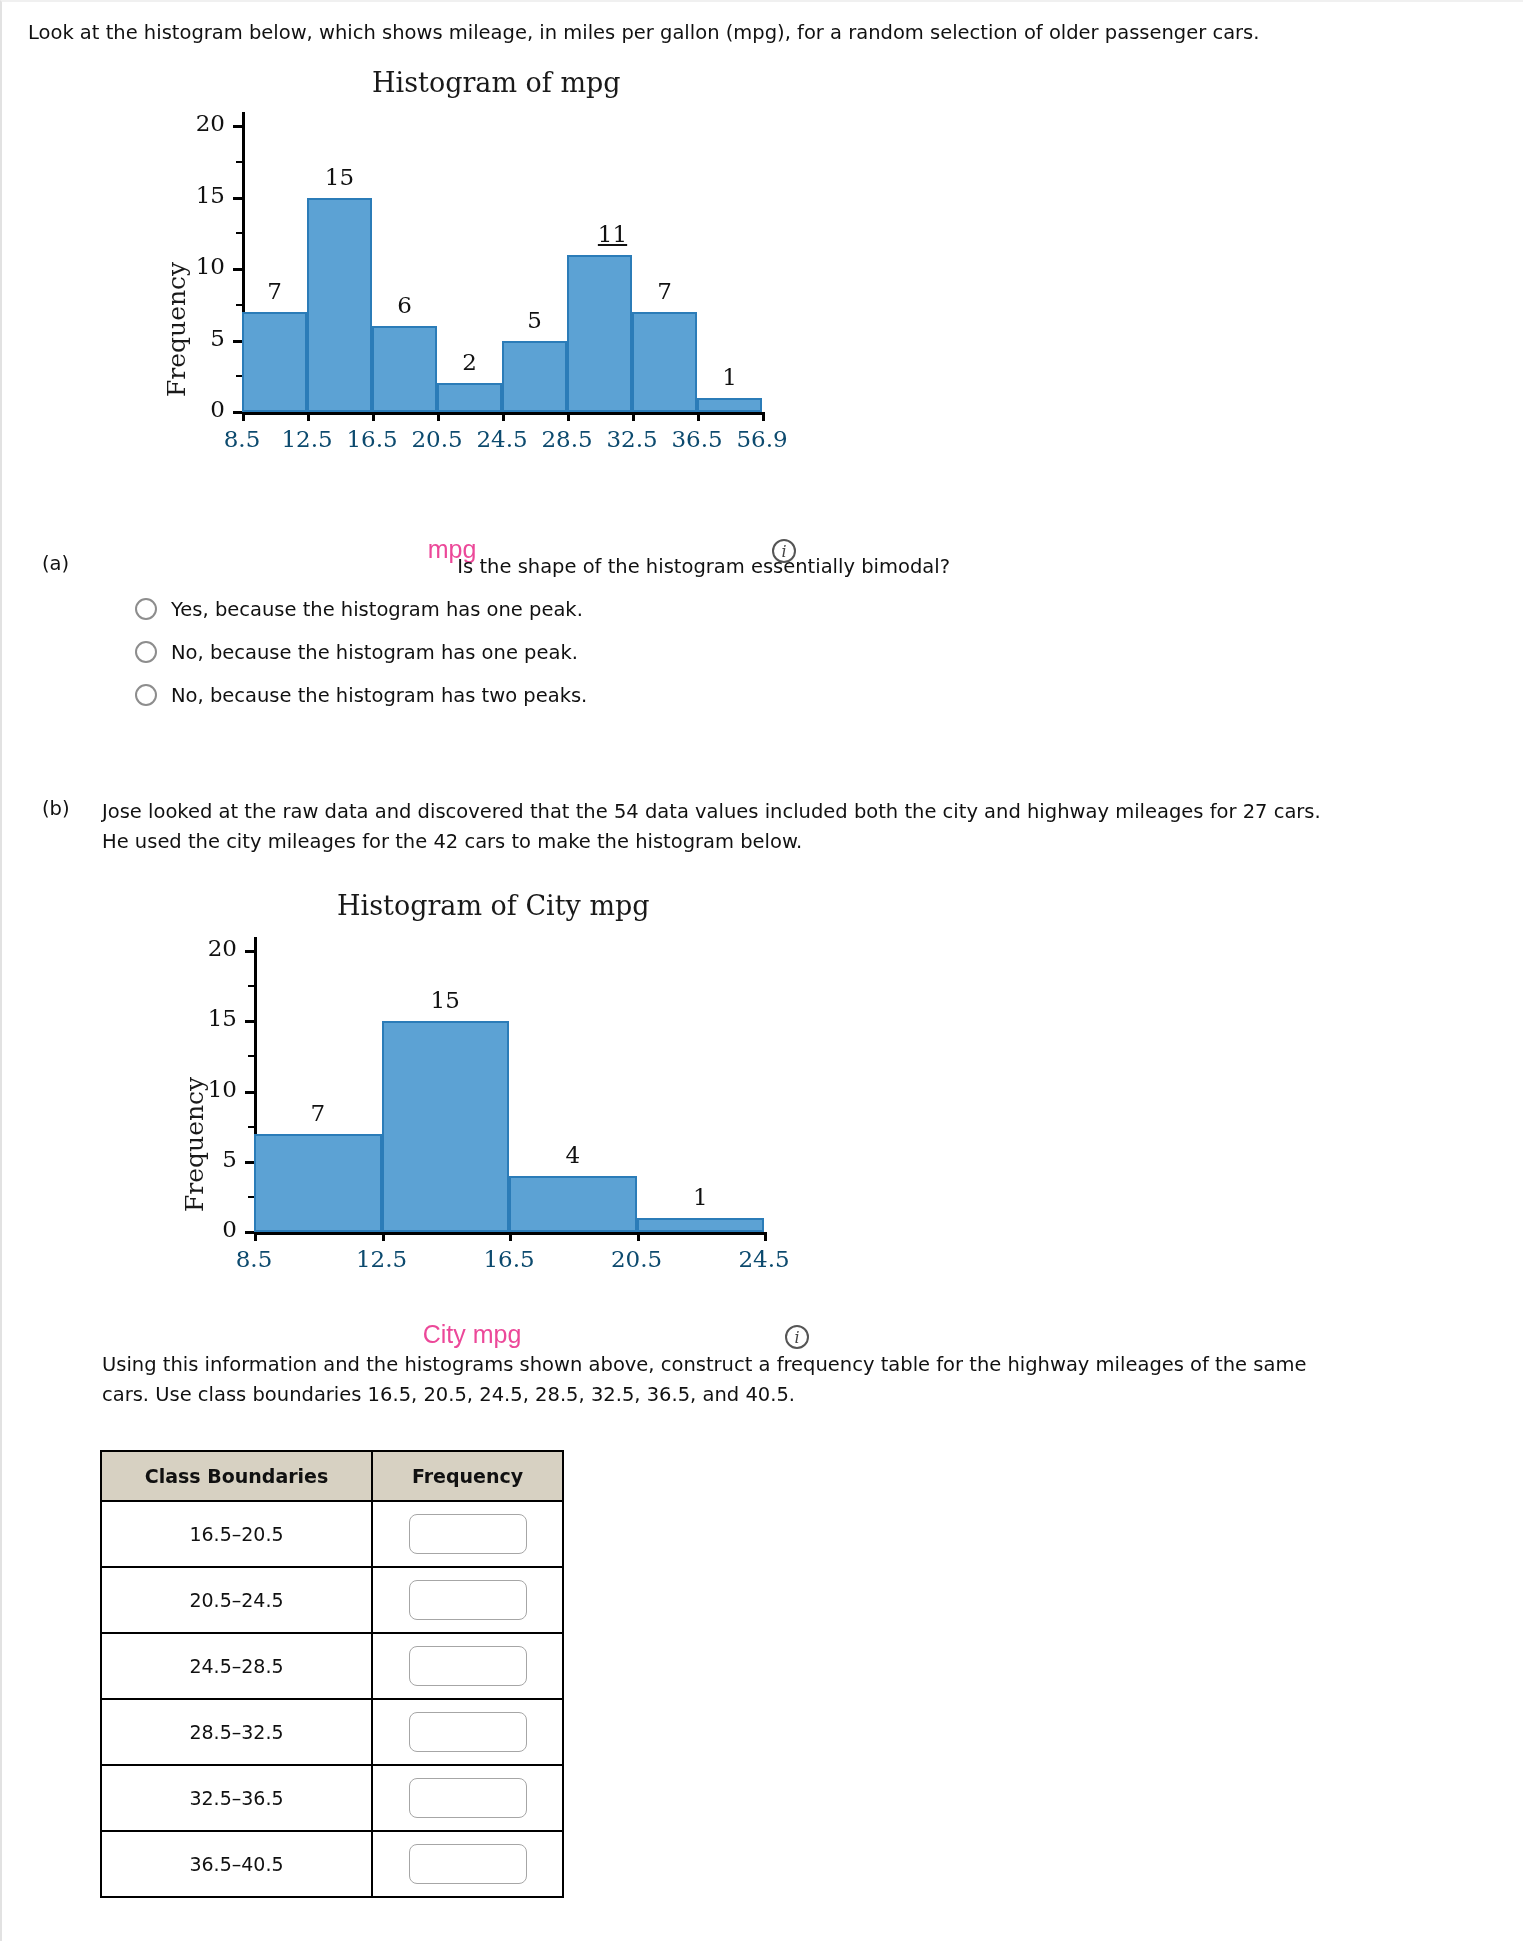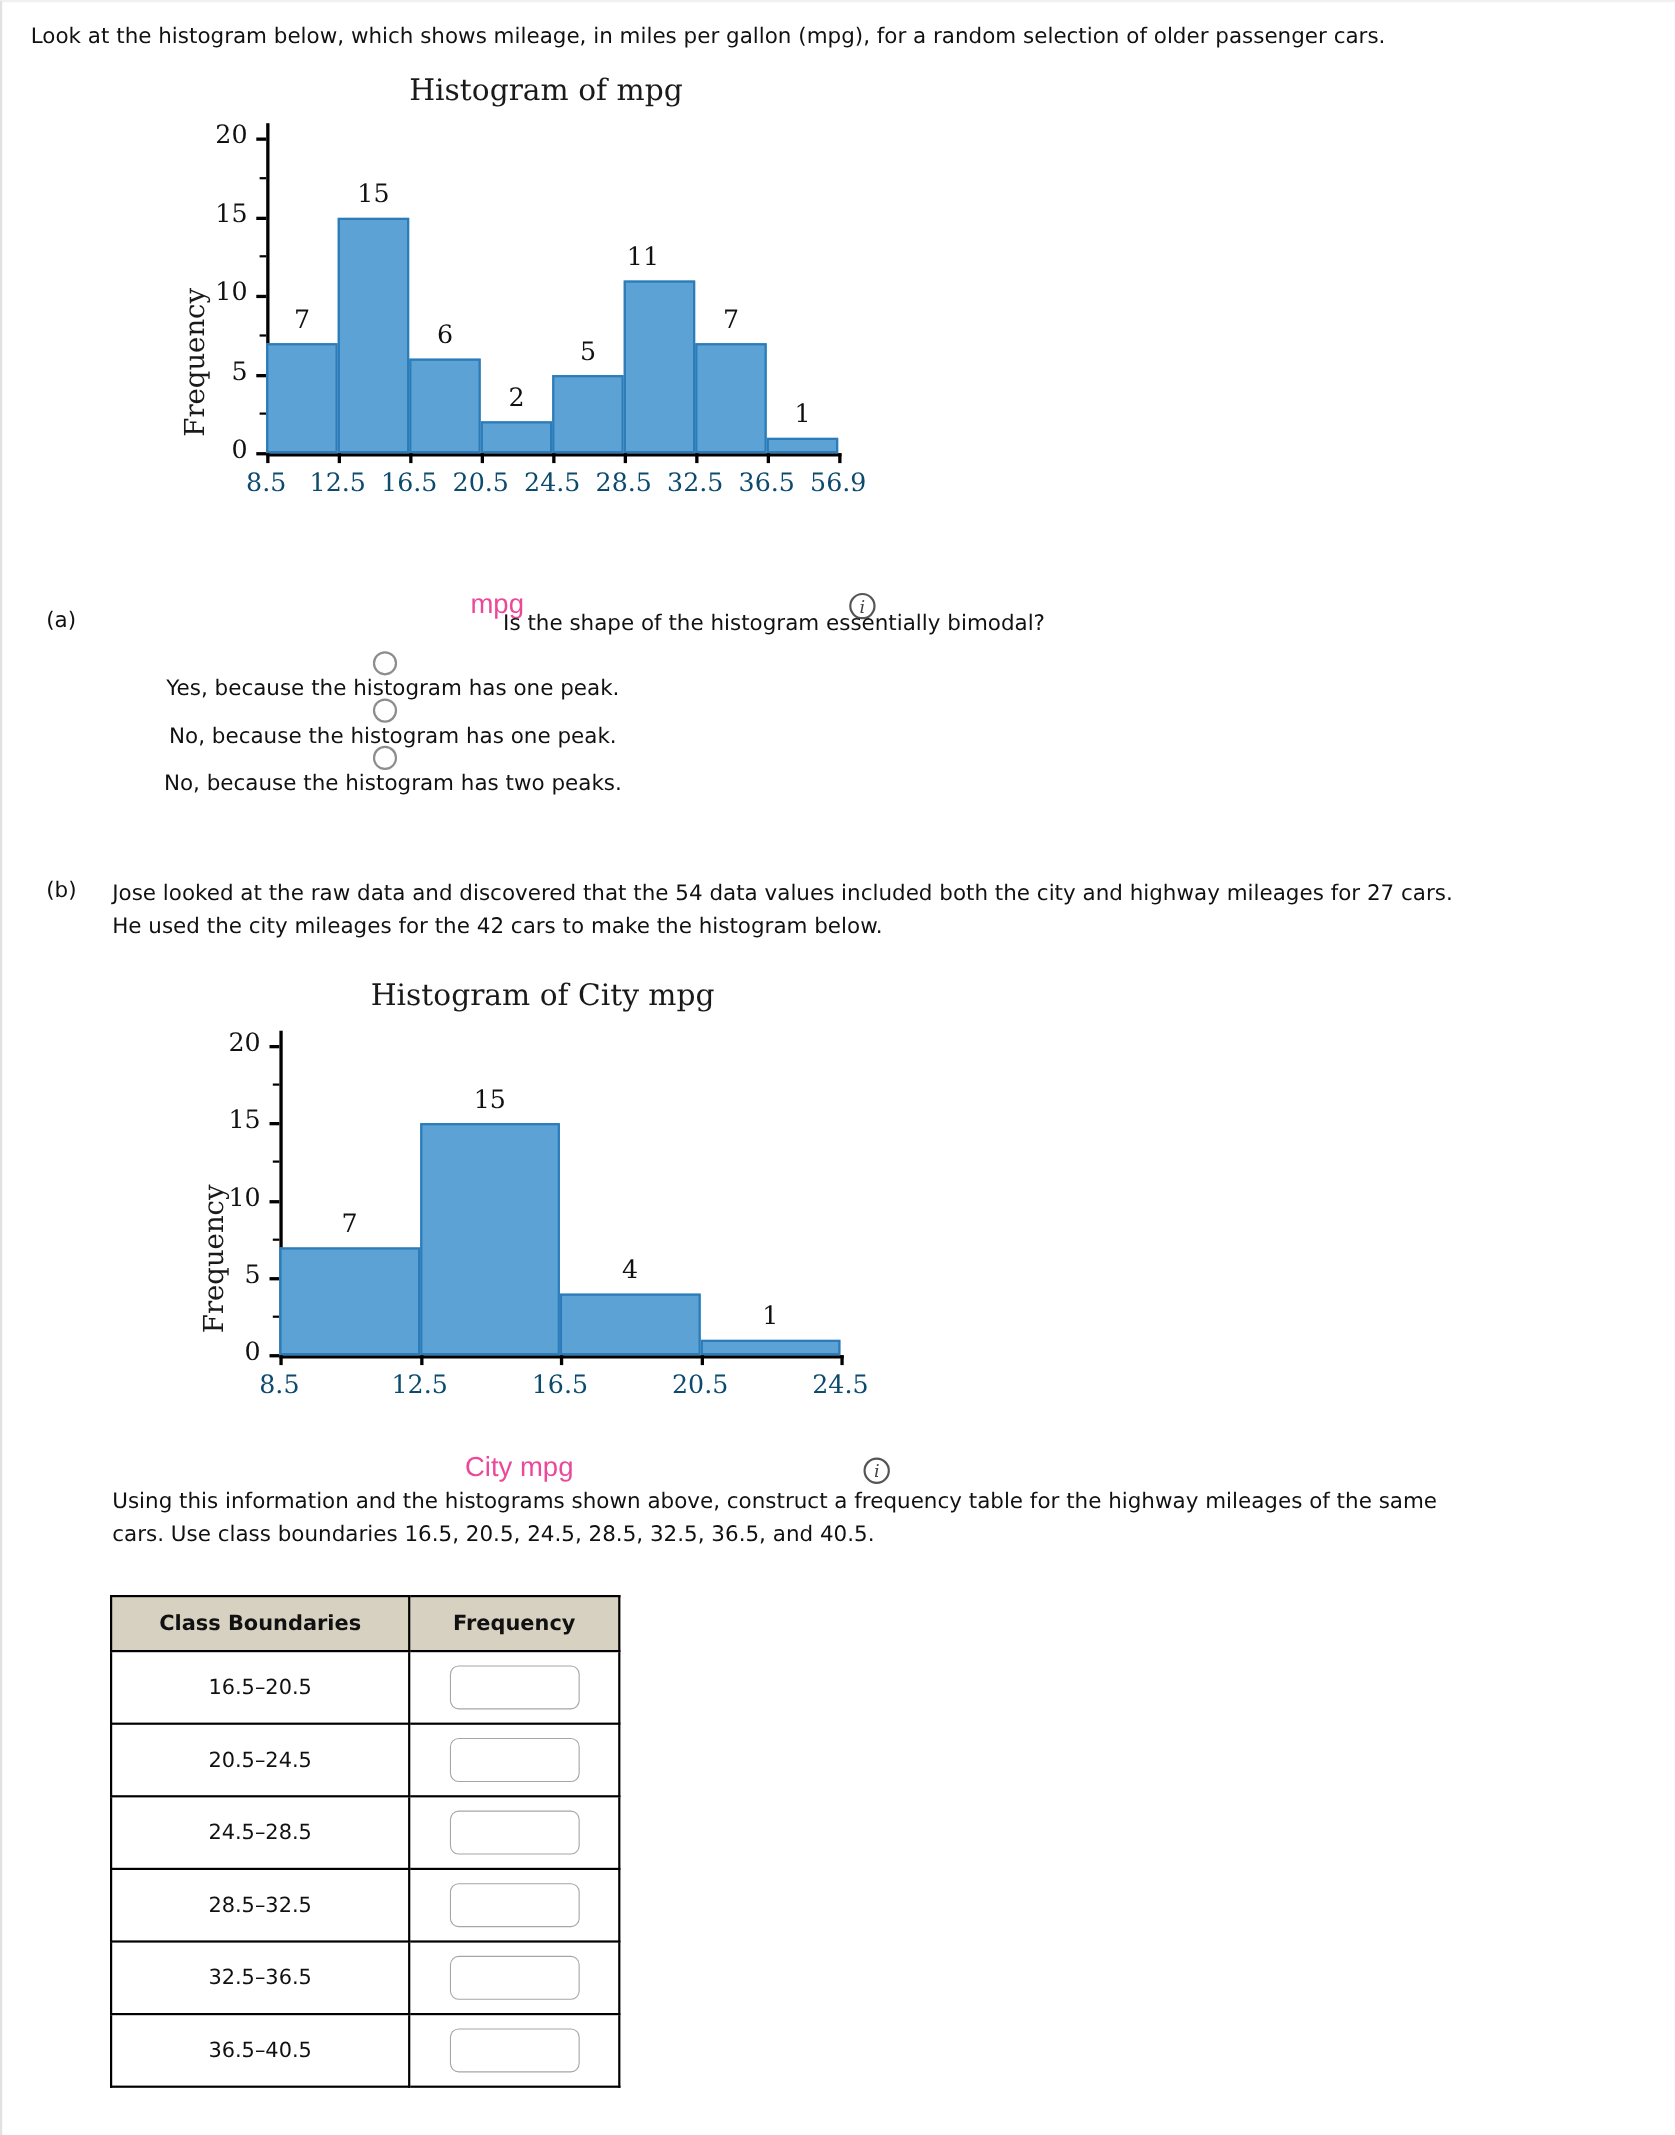--- a/index.html
+++ b/index.html
@@ -165,21 +165,20 @@
   .choices {
     position: absolute;
   }
   .choice {
     position: relative;
     height: 34px;
     margin-bottom: 9px;
     display: flex;
     align-items: center;
     cursor: pointer;
-    flex-direction: column;
   }
   .radio {
     width: 22px;
     height: 22px;
     border: 2px solid #8d8d8d;
     border-radius: 50%;
     box-sizing: border-box;
     background: #fff;
     flex: 0 0 auto;
     cursor: pointer;
@@ -266,21 +265,21 @@
         <div class="bar-label" style="left: 0px; width: 65px; top: 166px;">7</div>
         <div class="bar" style="left: 65px; width: 65px; height: 214.286px; top: 85.7143px; background: rgb(92, 162, 212); border-color: rgb(43, 124, 184);"></div>
         <div class="bar-label" style="left: 65px; width: 65px; top: 51.7143px;">15</div>
         <div class="bar" style="left: 130px; width: 65px; height: 85.7143px; top: 214.286px; background: rgb(92, 162, 212); border-color: rgb(43, 124, 184);"></div>
         <div class="bar-label" style="left: 130px; width: 65px; top: 180.286px;">6</div>
         <div class="bar" style="left: 195px; width: 65px; height: 28.5714px; top: 271.429px; background: rgb(92, 162, 212); border-color: rgb(43, 124, 184);"></div>
         <div class="bar-label" style="left: 195px; width: 65px; top: 237.429px;">2</div>
         <div class="bar" style="left: 260px; width: 65px; height: 71.4286px; top: 228.571px; background: rgb(92, 162, 212); border-color: rgb(43, 124, 184);"></div>
         <div class="bar-label" style="left: 260px; width: 65px; top: 194.571px;">5</div>
         <div class="bar" style="left: 325px; width: 65px; height: 157.143px; top: 142.857px; background: rgb(92, 162, 212); border-color: rgb(43, 124, 184);"></div>
-        <div class="bar-label" style="left: 310px; width: 65px; top: 108.857px;">11</div>
+        <div class="bar-label" style="left: 338px; width: 65px; top: 108.857px; text-decoration: underline;">11</div>
         <div class="bar" style="left: 390px; width: 65px; height: 100px; top: 200px; background: rgb(92, 162, 212); border-color: rgb(43, 124, 184);"></div>
         <div class="bar-label" style="left: 390px; width: 65px; top: 166px;">7</div>
         <div class="bar" style="left: 455px; width: 65px; height: 14.2857px; top: 285.714px; background: rgb(92, 162, 212); border-color: rgb(43, 124, 184);"></div>
         <div class="bar-label" style="left: 455px; width: 65px; top: 251.714px;">1</div>
         <div class="xtick" style="left: 0px; top: 300px;"></div>
         <div class="xtick-label" style="left: -45px; width: 90px; top: 314px;">8.5</div>
         <div class="xtick" style="left: 65px; top: 300px;"></div>
         <div class="xtick-label" style="left: 20px; width: 90px; top: 314px;">12.5</div>
         <div class="xtick" style="left: 130px; top: 300px;"></div>
         <div class="xtick-label" style="left: 85px; width: 90px; top: 314px;">16.5</div>

